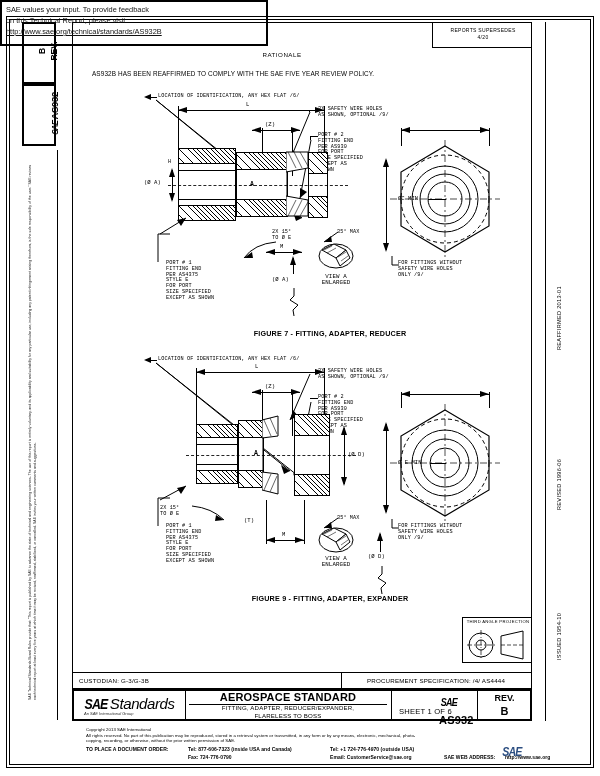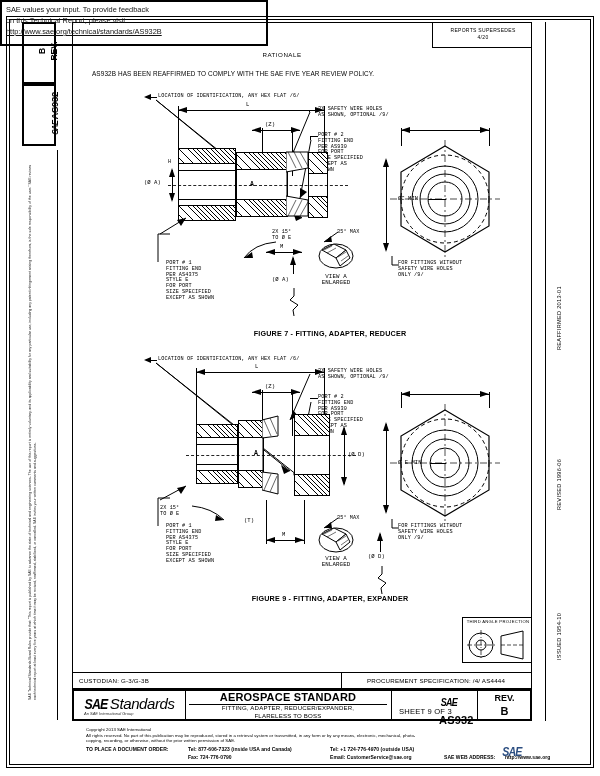--- a/index.html
+++ b/index.html
@@ -541,21 +541,21 @@
     <div class="t c" style="left:0;top:16px;width:206px;font-size:6.1px;letter-spacing:.2px;">FITTING, ADAPTER, REDUCER/EXPANDER,</div>
     <div class="t c" style="left:0;top:24px;width:206px;font-size:6.1px;letter-spacing:.2px;">FLARELESS TO BOSS</div>
   </div>
   <div class="ln vl" style="left:391px;top:689px;height:32px;"></div>
 
   <div id="tb-num" style="position:absolute;">
     <div style="position:absolute;left:8px;top:3px;margin-left:40px;">
       <span class="sae-mark" style="font-size:11px;">SAE</span>
       <span class="b" style="font-size:11px;letter-spacing:.2px;">AS932</span>
     </div>
-    <div class="t" style="left:8px;top:19px;font-size:7.6px;letter-spacing:.2px;">SHEET 9 OF 3</div>
+    <div class="t" style="left:8px;top:19px;font-size:7.6px;letter-spacing:.2px;">SHEET 1 OF 6</div>
   </div>
   <div class="ln vl" style="left:477px;top:689px;height:32px;"></div>
 
   <div id="tb-rev" style="position:absolute;">
     <div class="t c b" style="left:0;top:4px;width:55px;font-size:9px;">REV.</div>
     <div class="t c b" style="left:0;top:16px;width:55px;font-size:11px;">B</div>
   </div>
 
   <div class="foot" style="left:86px;top:727px;">Copyright 2013 SAE International</div>
   <div class="foot" style="left:86px;top:733px;width:430px;">All rights reserved.  No part of this publication may be reproduced, stored in a retrieval system or transmitted, in any form or by any means, electronic, mechanical, photo-</div>

